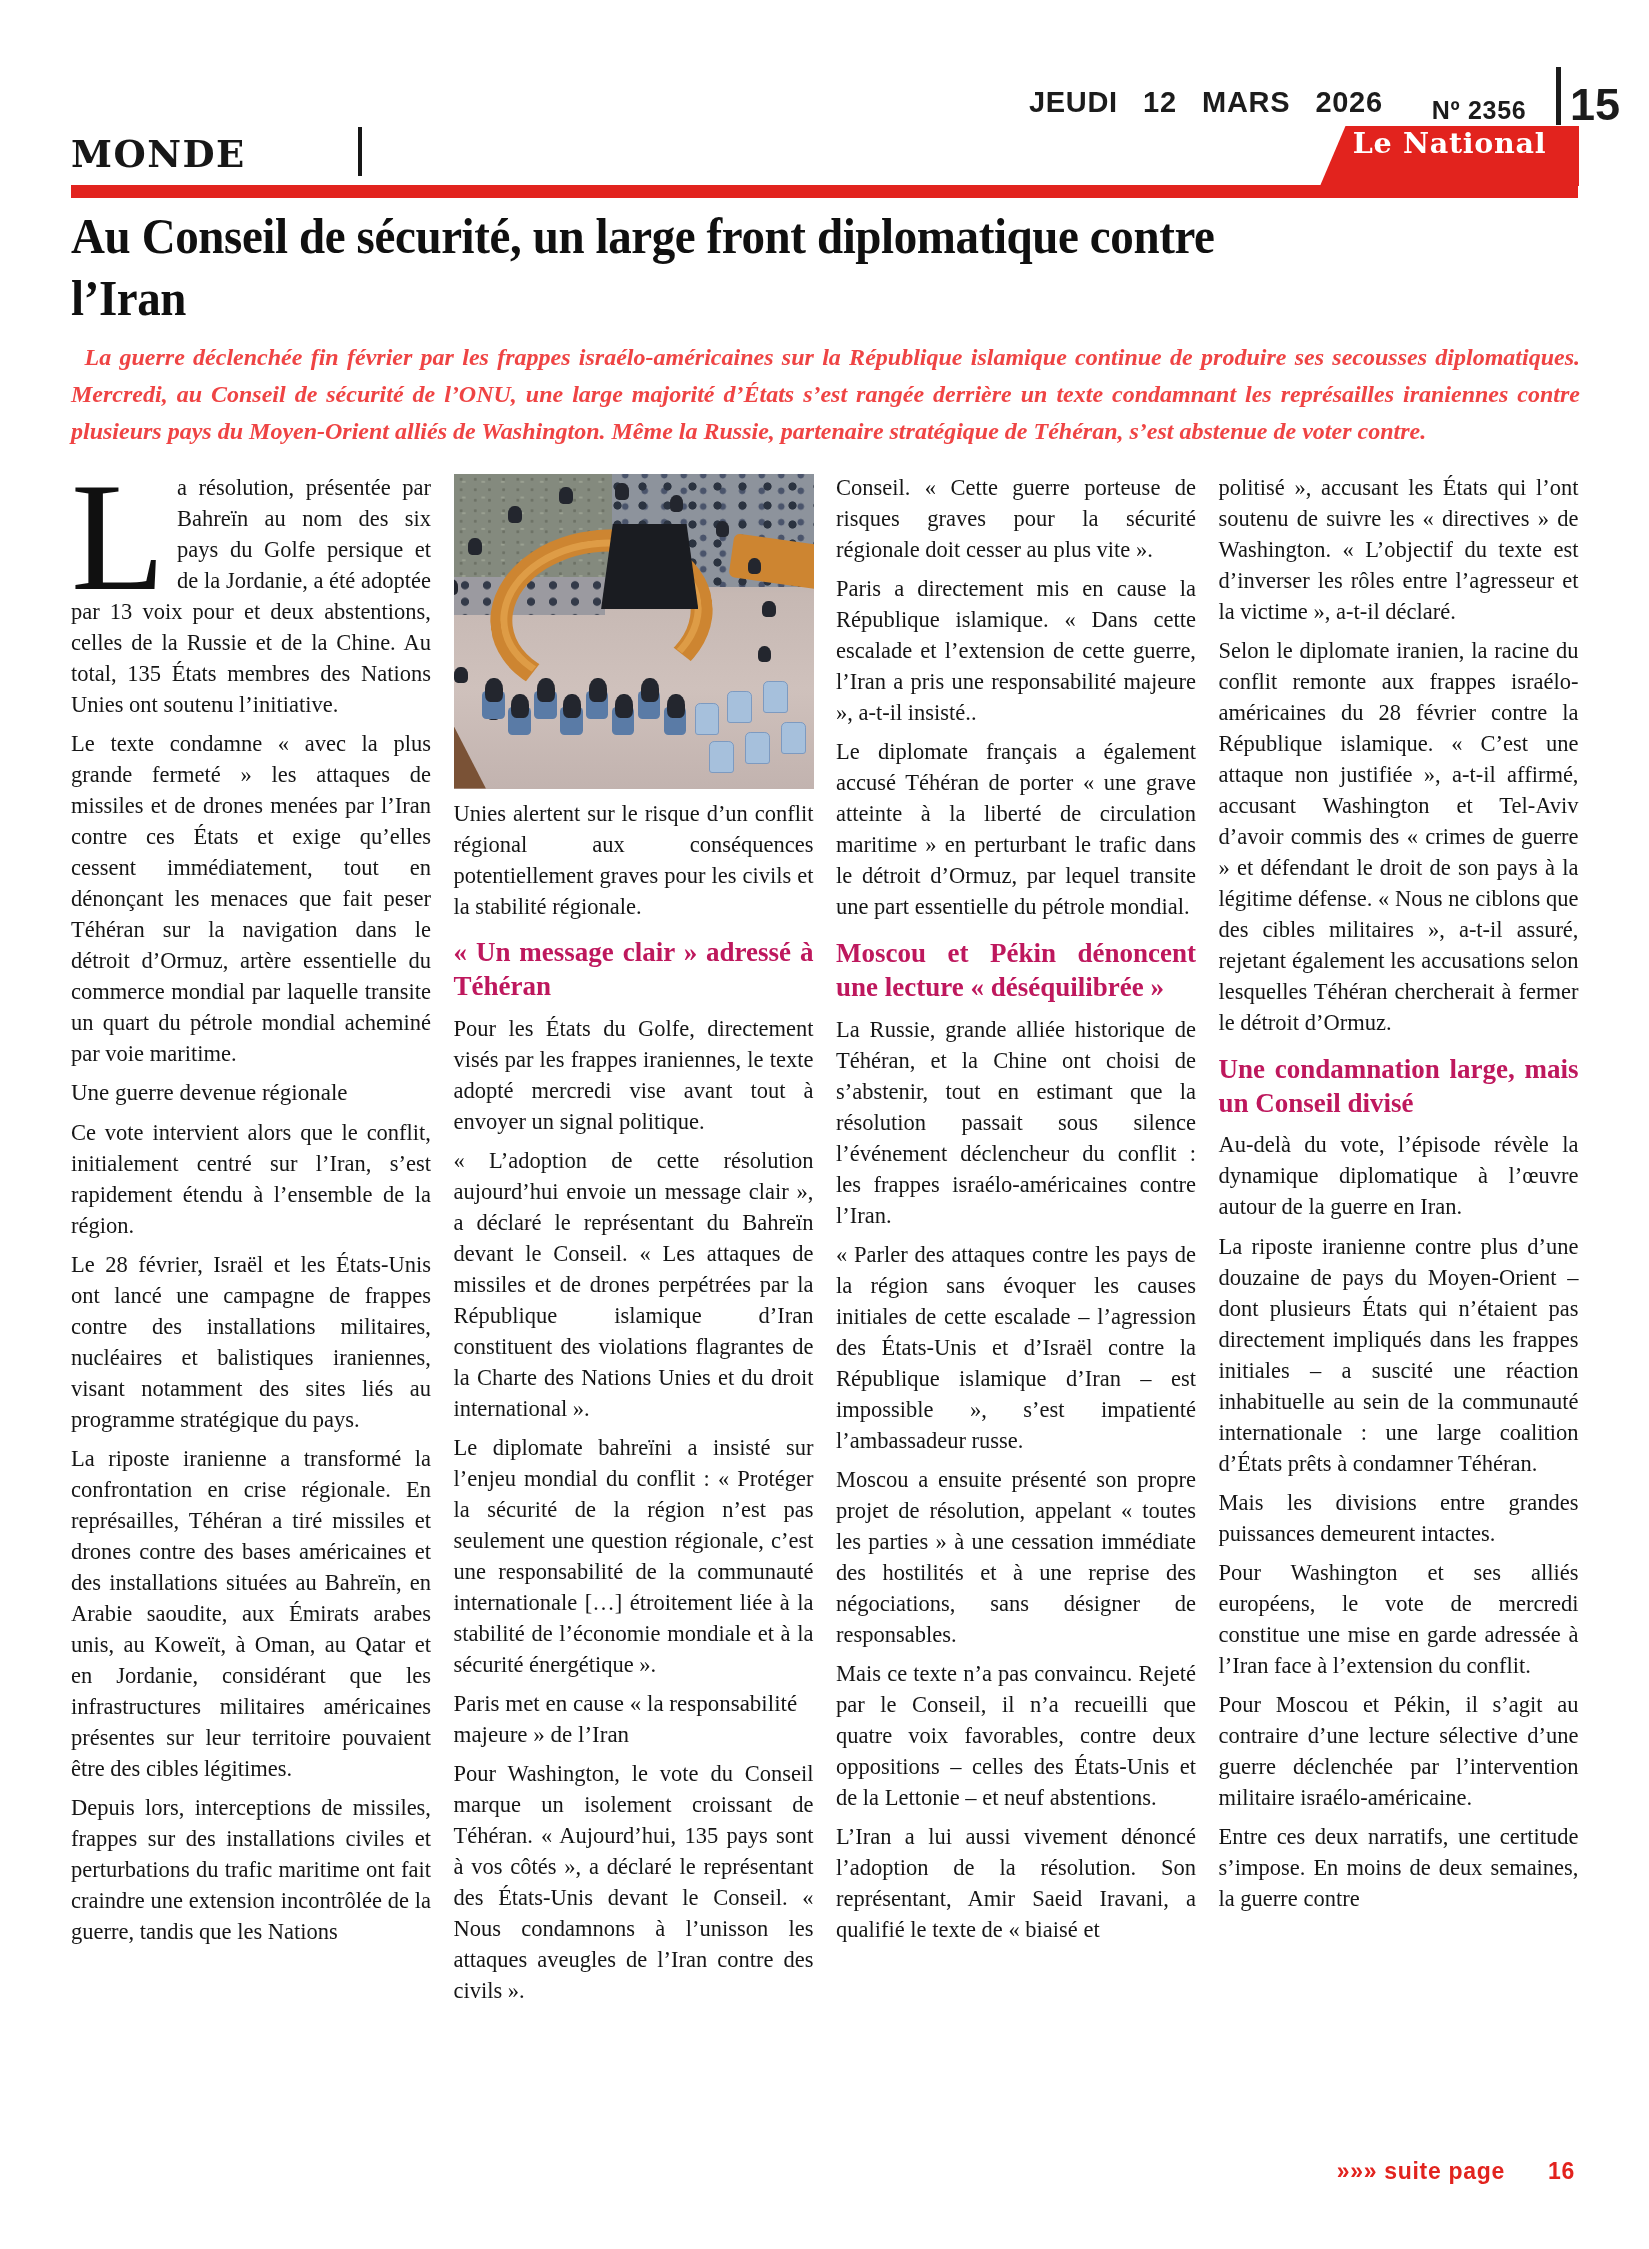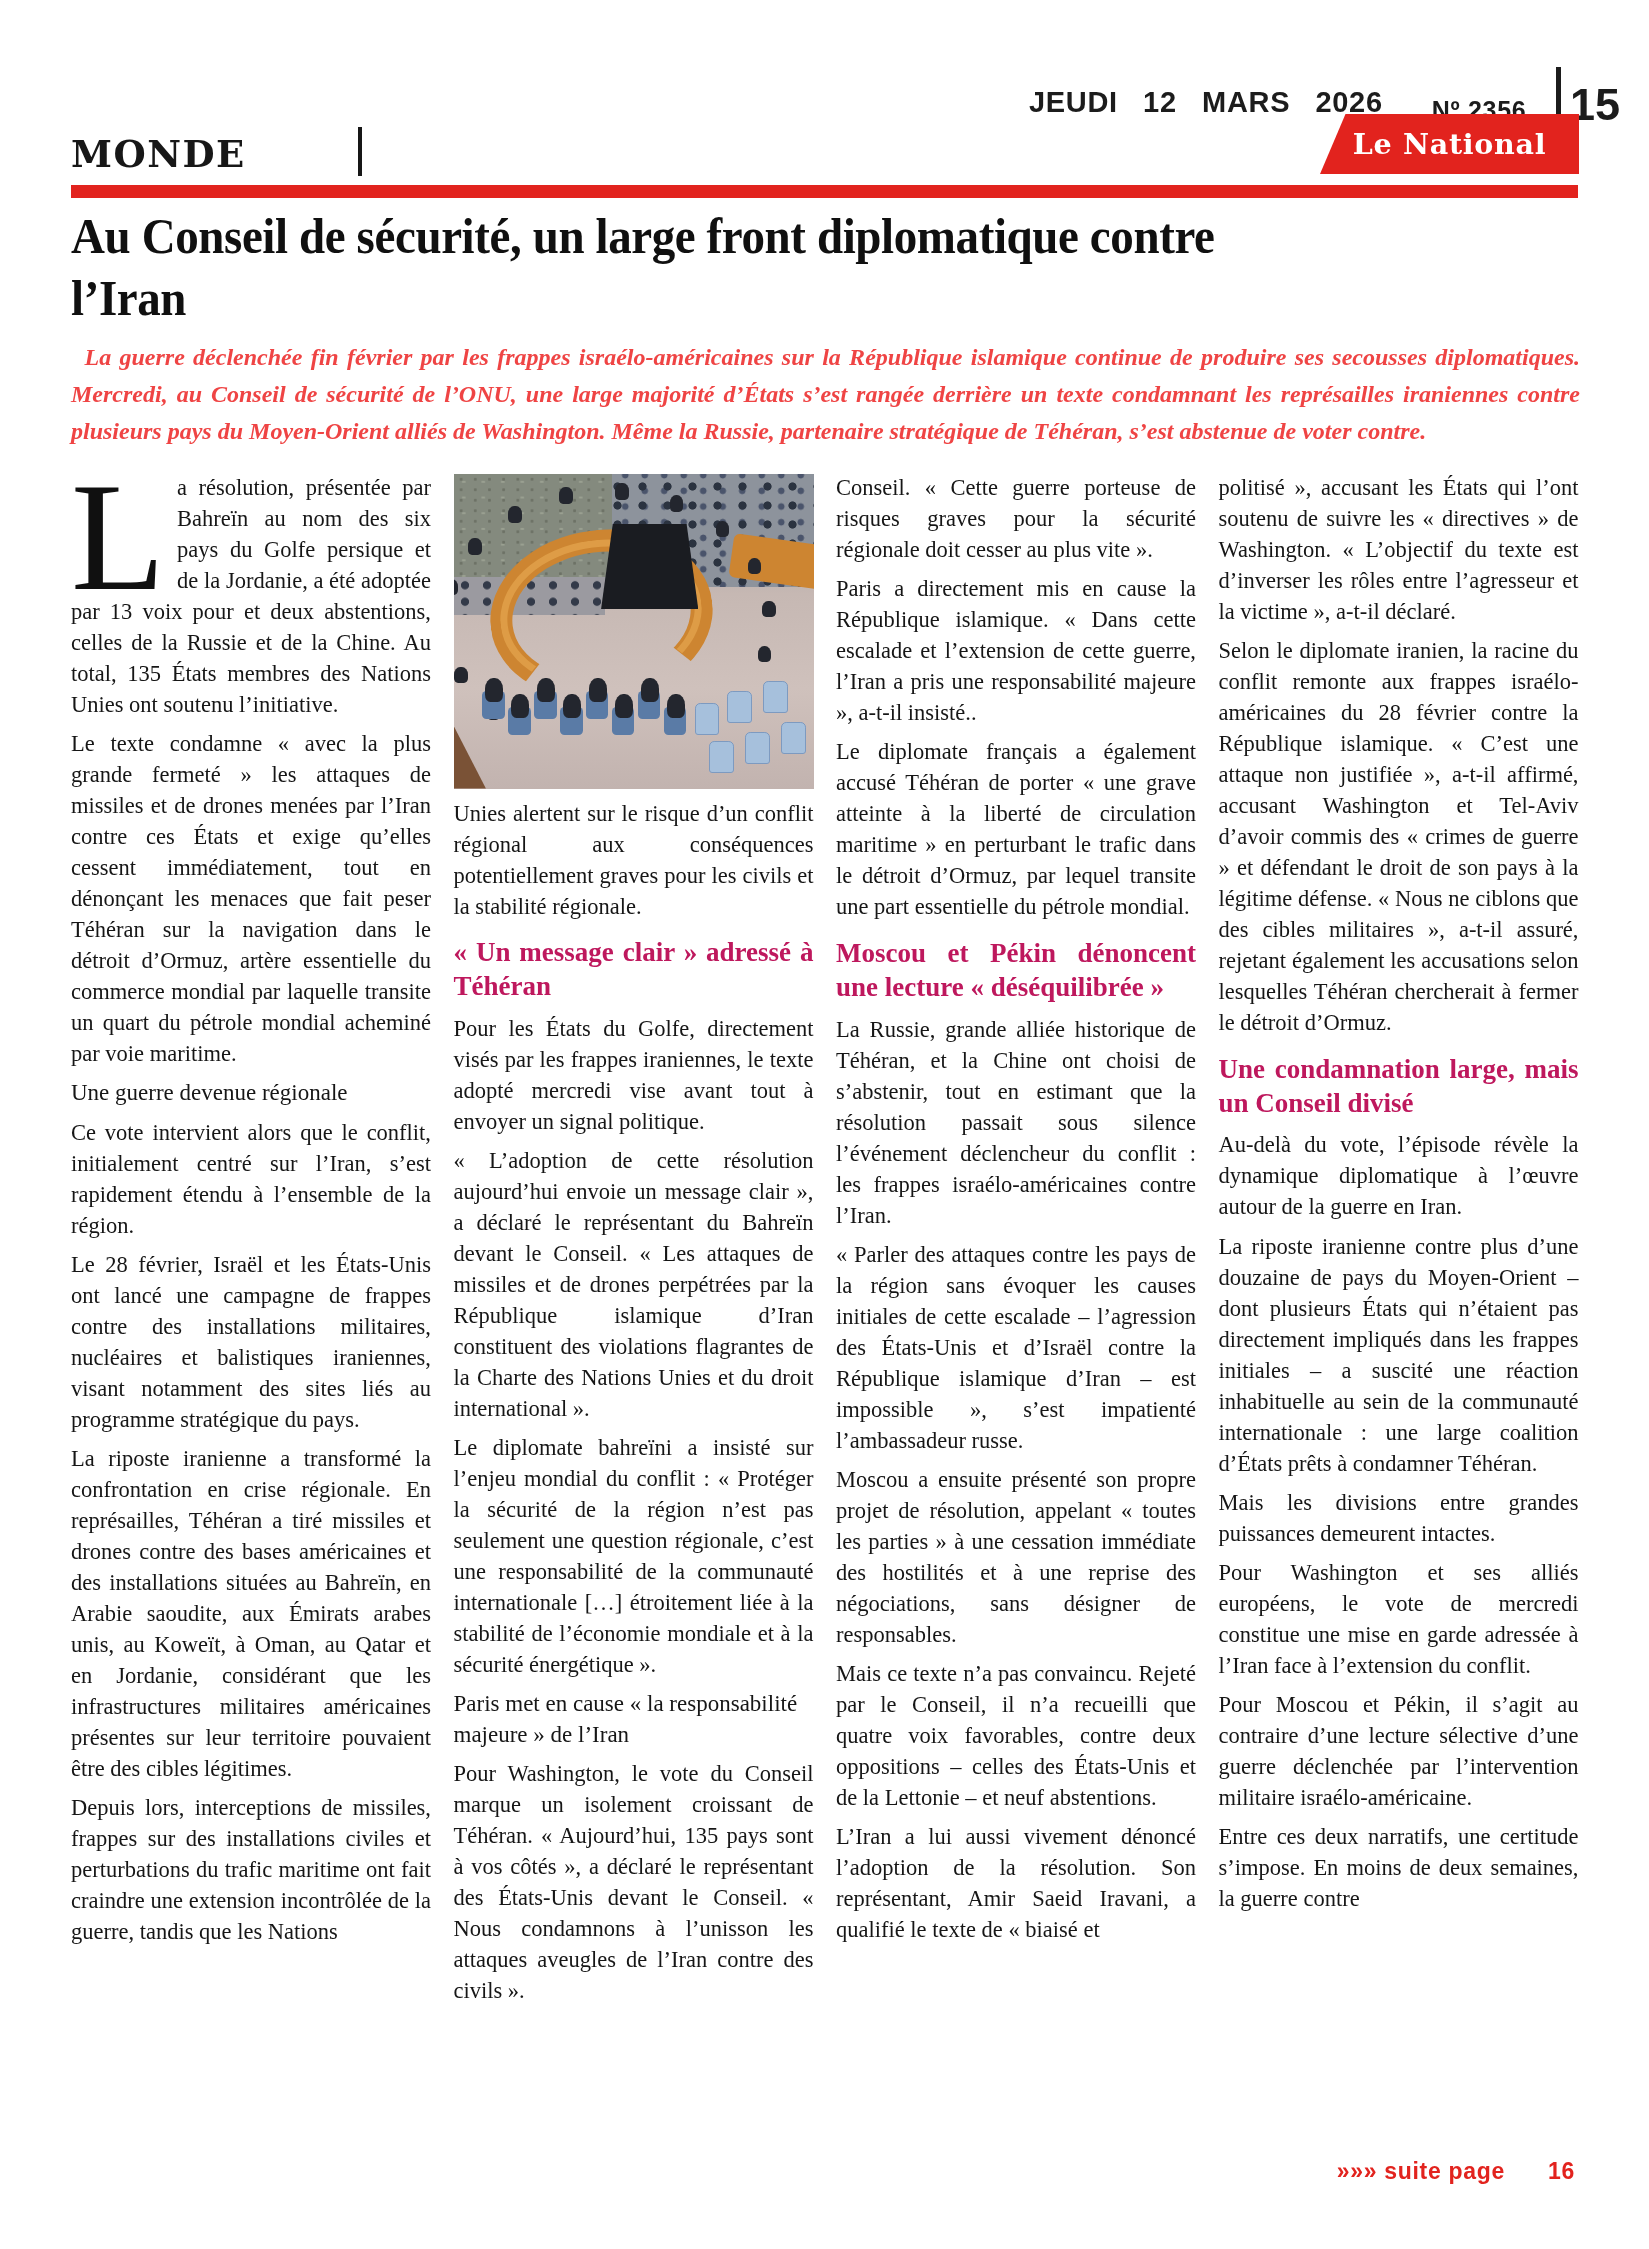--- a/index.html
+++ b/index.html
@@ -12,23 +12,23 @@
   .date-text{font-size:29px;word-spacing:16.5px;letter-spacing:0.7px;margin-bottom:6px;margin-left:32px;}
   .issue-text{font-size:25px;margin-left:49px;letter-spacing:0.7px;}
   .pagenum-group{display:flex;align-items:flex-end;margin-left:30px;}
   .page-bar{display:inline-block;width:4.5px;height:58px;background:#1c1c1c;margin-right:9px;}
   .pagenum{font-size:45px;line-height:0.9;}
 
   .section-title{position:absolute;left:71px;top:132px;font-family:"DejaVu Serif",serif;
                  font-weight:bold;font-size:37px;letter-spacing:1.5px;color:#171717;}
   .section-divider{position:absolute;left:358px;top:127px;width:3.7px;height:49px;background:#171717;}
   .red-rule{position:absolute;left:71px;top:185px;width:1507px;height:12.7px;background:var(--accent,#e2231e);}
-  .brand-badge{position:absolute;right:71px;top:114px;height:60px;width:259px;
+  .brand-badge{position:absolute;right:71px;top:126px;height:60px;width:259px;
                background:var(--accent,#e2231e);clip-path:polygon(25.5px 0,100% 0,100% 100%,0 100%);
-               display:flex;align-items:center;justify-content:center;}
+               display:flex;align-items:flex-start;justify-content:center;}
   .brand-badge span{color:#ffffff;font-family:"DejaVu Serif",serif;font-weight:bold;font-size:28.5px;letter-spacing:0.7px;}
 
   
   .headline{position:absolute;left:71px;top:205px;width:1511px;margin:0;
             font-size:47px;font-weight:bold;line-height:56px;letter-spacing:-0.4px;color:#101010;
             transform:scaleY(1.1);transform-origin:top left;}
   .hl-line{display:block;}
   .lede{position:absolute;left:71px;top:339px;width:1509px;margin:0;
         font-size:24px;font-weight:bold;font-style:italic;line-height:37px;
         text-align:justify;text-indent:13.5px;color:#ef4444;}

